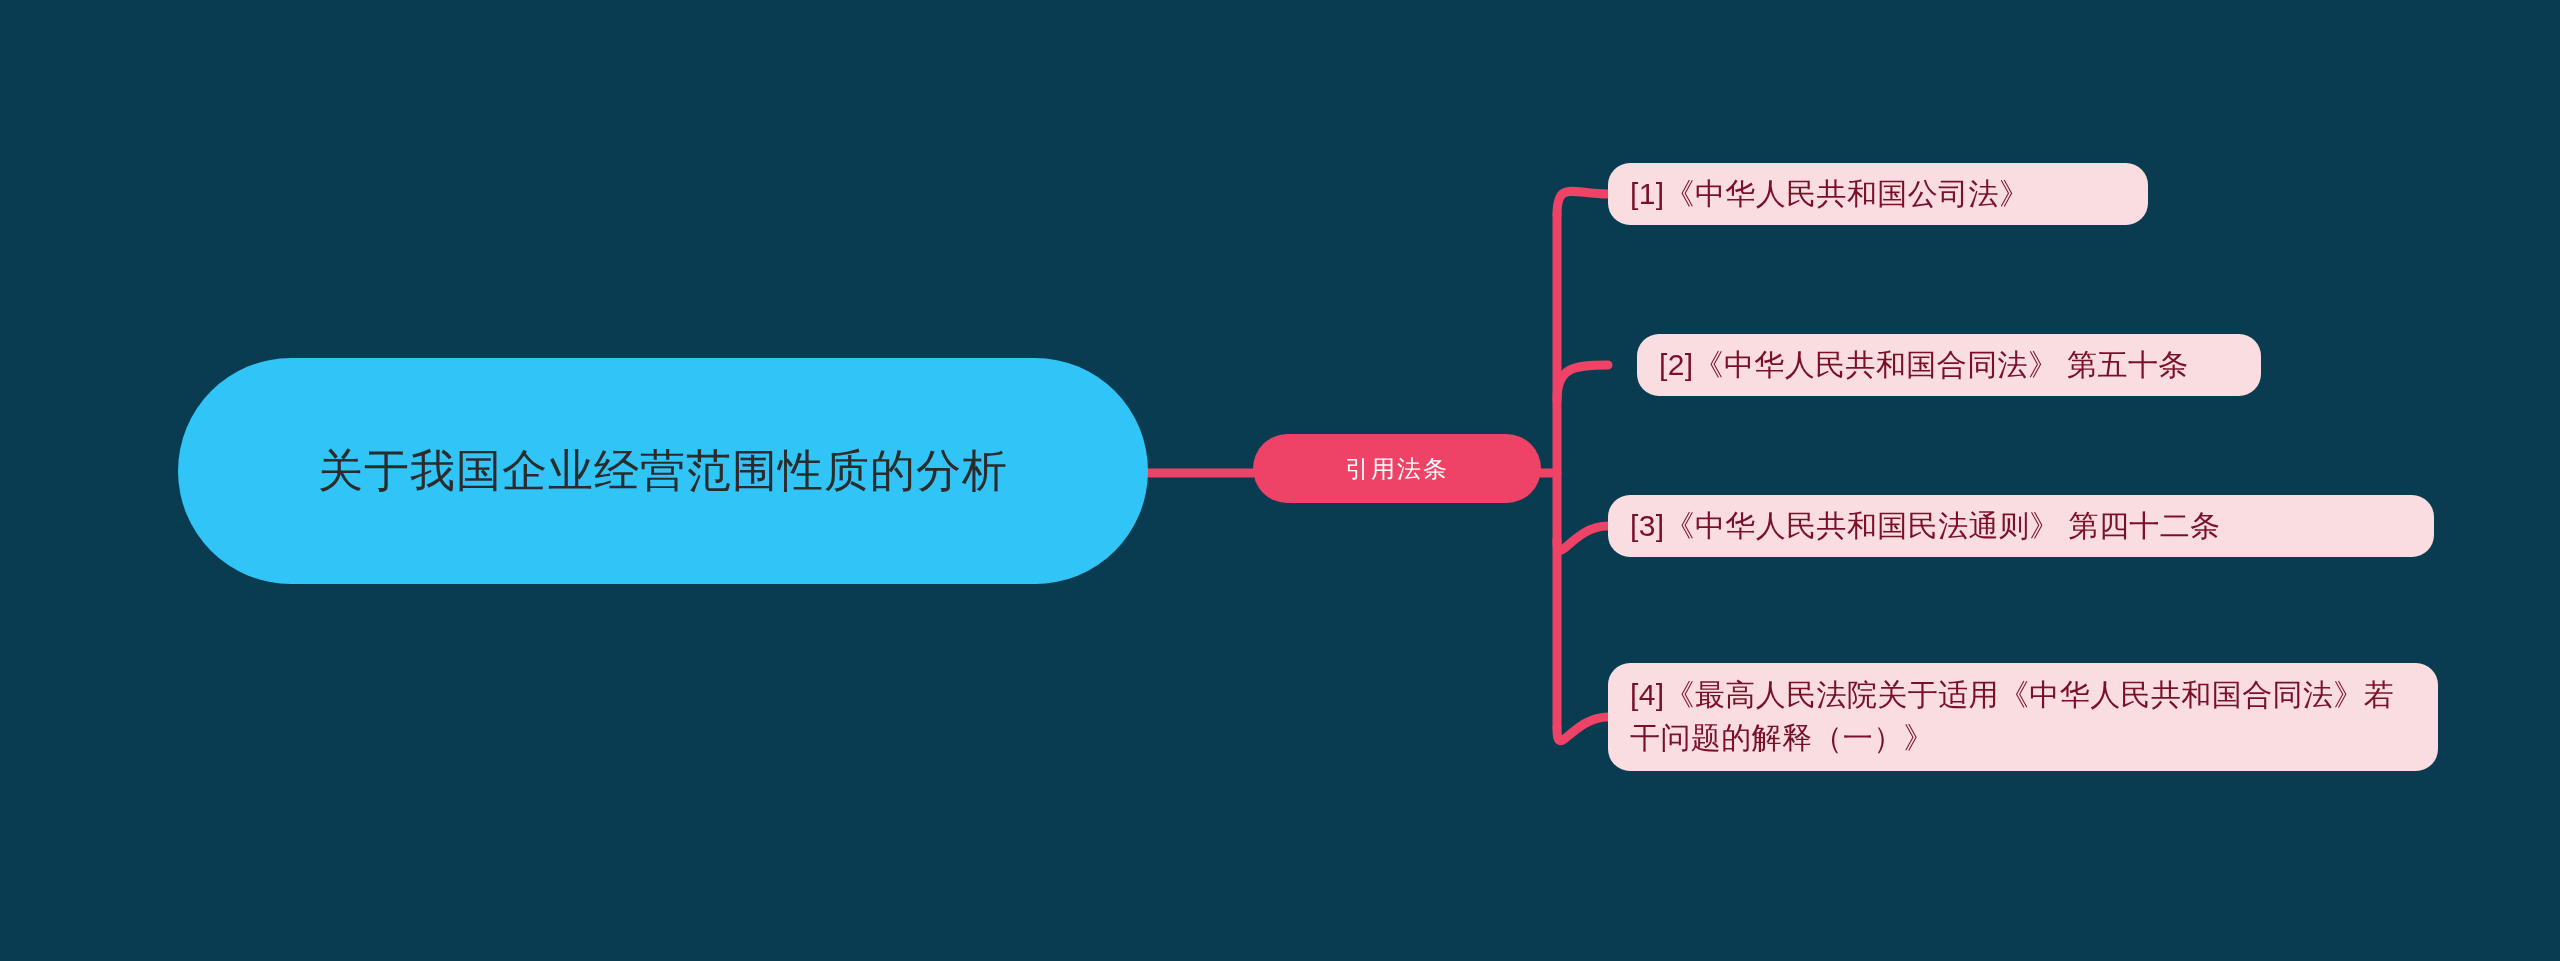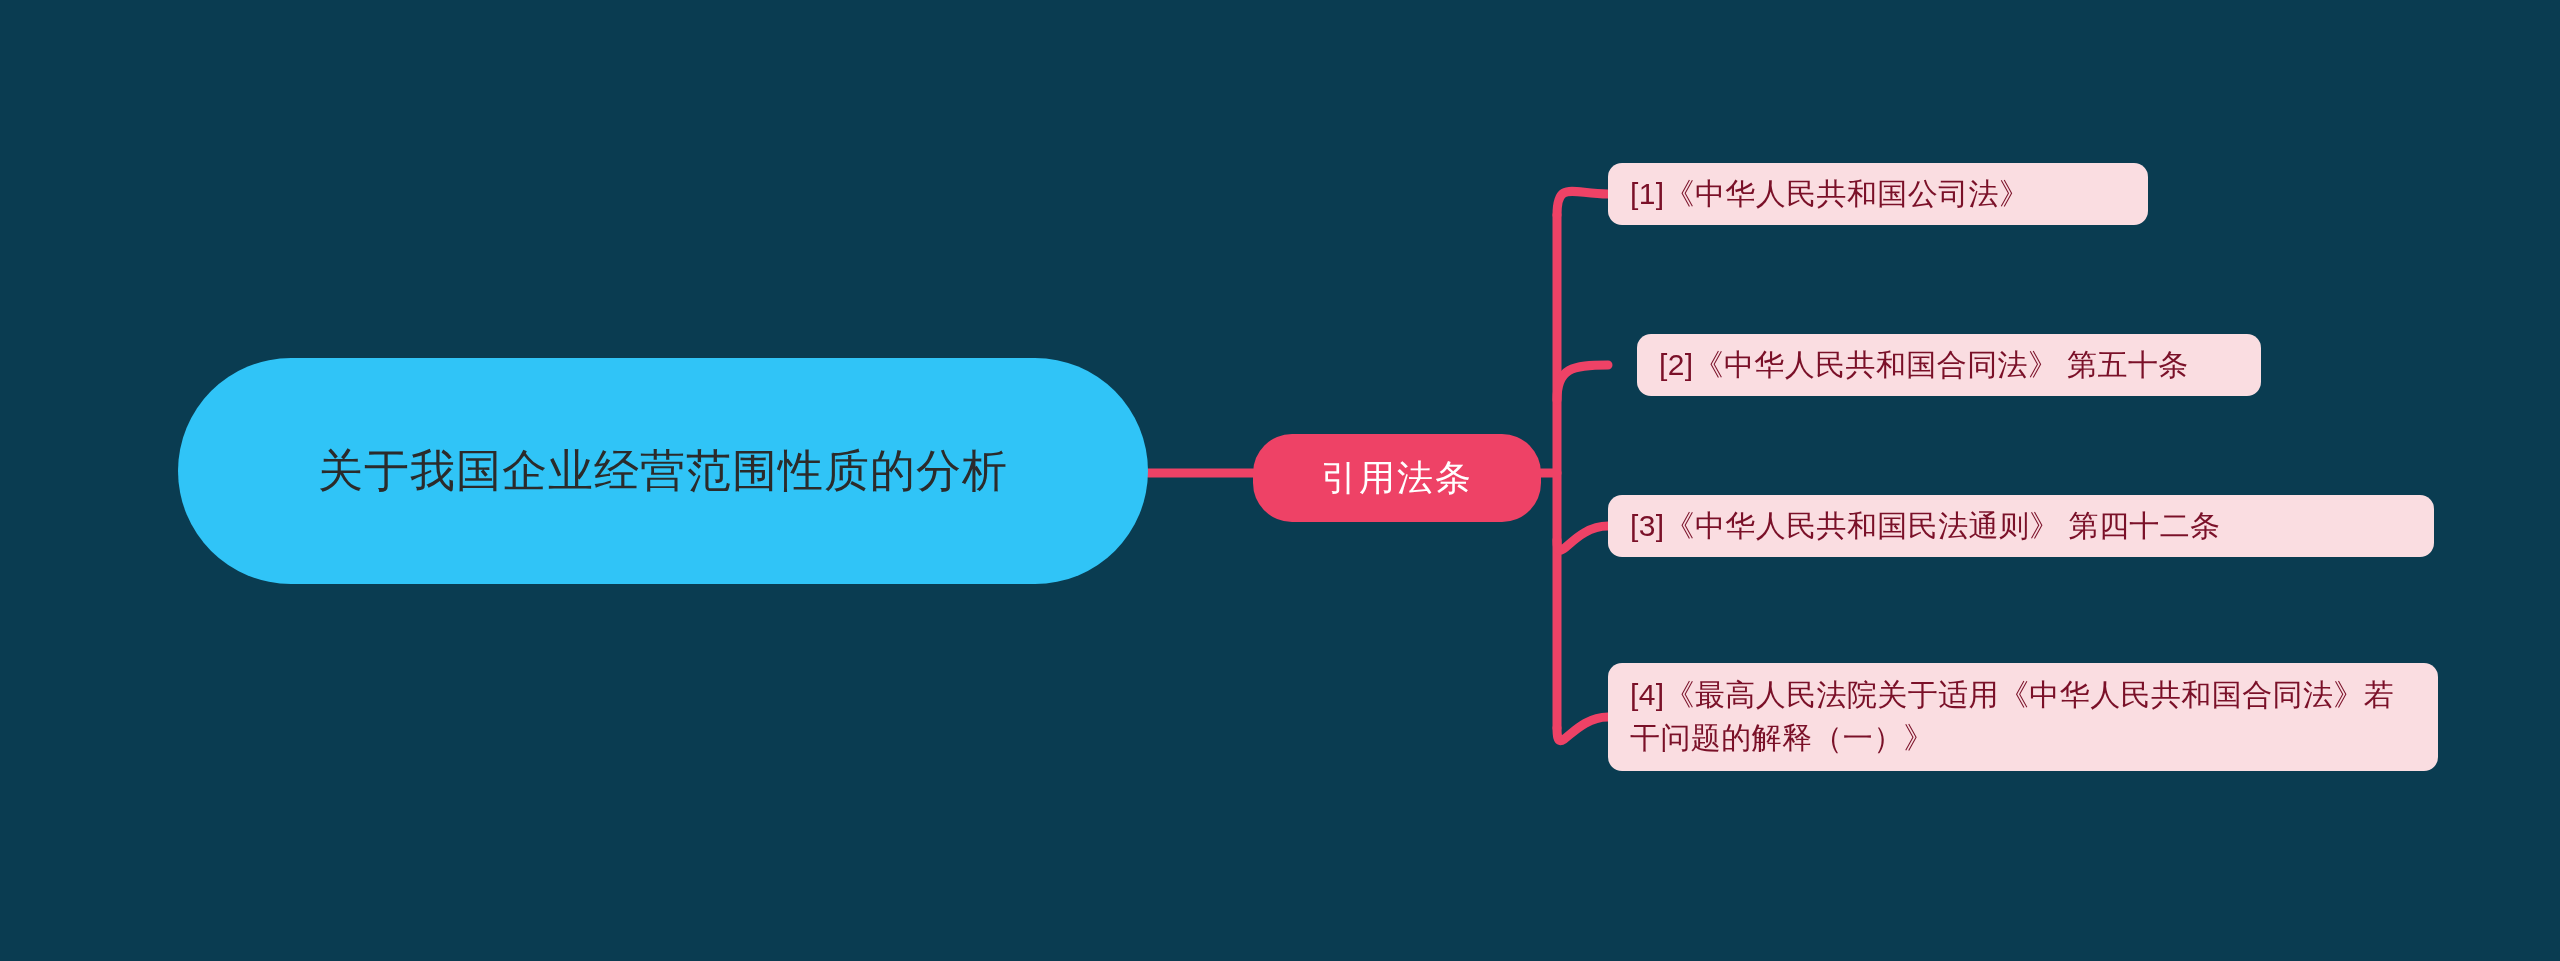--- a/index.html
+++ b/index.html
@@ -49,32 +49,32 @@
     line-height: 1.38;
     letter-spacing: 1px;
     padding: 0 70px;
   }
 
   
   #branch-node {
     left: 1253px;
     top: 434px;
     width: 288px;
-    height: 88px;
+    height: 69px;
     background: #ee4266;
     border-radius: 39px;
     color: #ffffff;
-    font-size: 36px;
+    font-size: 24px;
     letter-spacing: 2px;
   }
 
   
   .leaf {
     background: #fadde1;
-    border-radius: 14px;
+    border-radius: 22px;
     color: #7a1028;
     font-size: 30px;
     line-height: 1.42;
     justify-content: flex-start;
     text-align: left;
     padding: 0 22px;
     letter-spacing: 0.4px;
   }
   #leaf-1 { left: 1608px; top: 163px; width: 540px; height: 62px; }
   #leaf-2 { left: 1608px; top: 334px; width: 624px; height: 62px; margin-left: 29px; }

